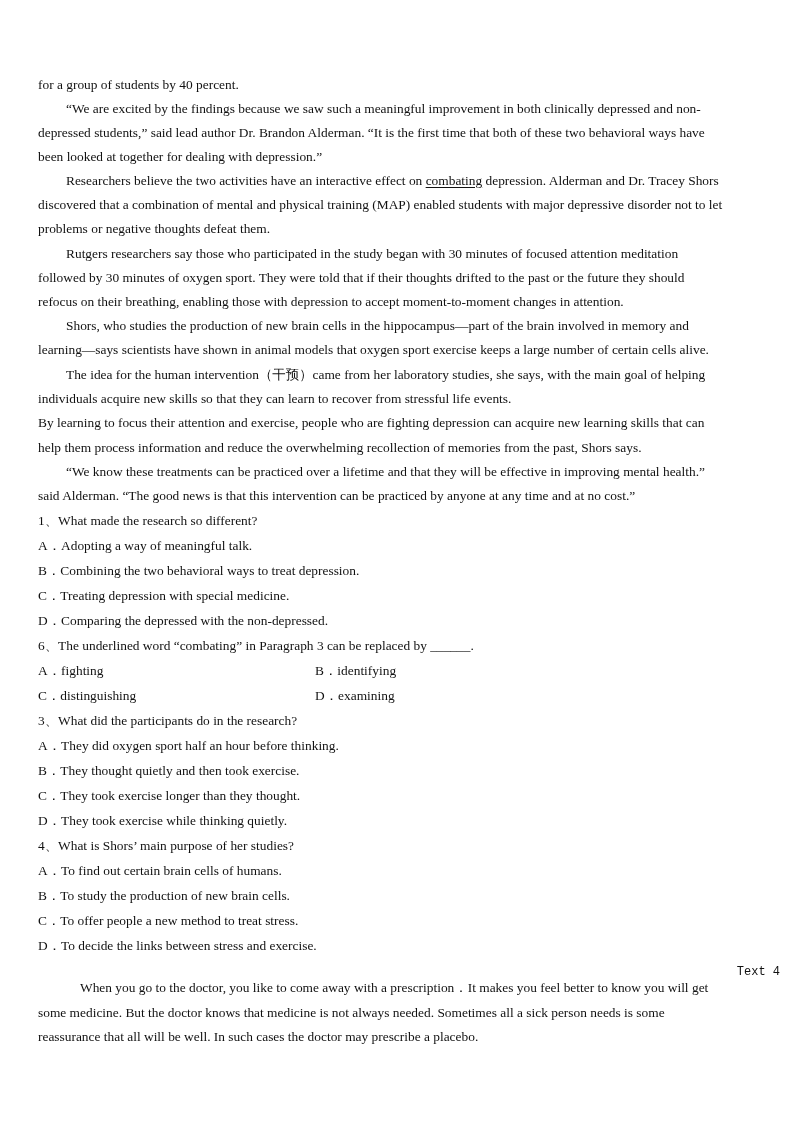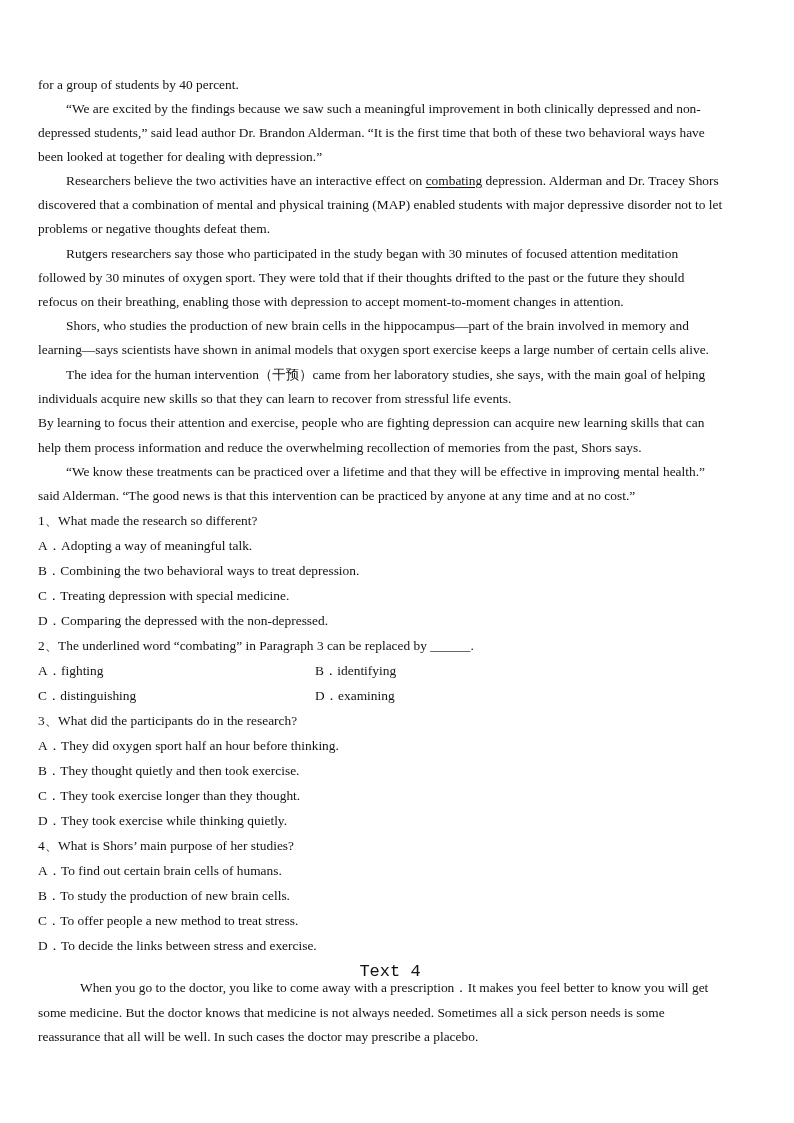--- a/index.html
+++ b/index.html
@@ -3,22 +3,22 @@
 <meta charset="utf-8">
 <style>
   html, body { margin: 0; padding: 0; background: #ffffff; }
   body { width: 794px; height: 1123px; position: relative; overflow: hidden;
          font-family: "Liberation Serif", "DejaVu Serif", serif; color: #111; }
   .page { position: absolute; left: 0; top: 0; width: 752px; height: 1123px; }
   .line { position: absolute; left: 38px; font-size: 13.4px; line-height: 16px; white-space: nowrap; }
   .indent { left: 66px; }
   .u { text-decoration: underline; text-underline-offset: 2px; text-align: right; }
   .opt-col2 { left: 315px; text-align: right; }
-  .center-title { position: absolute; left: 0; width: 780px; text-align: center;
-                  font-family: "Liberation Mono", "DejaVu Sans Mono", monospace; font-size: 17px; line-height: 14px; }
+  .center-title { position: absolute; left: 0; width: 780px; text-align: right;
+                  font-family: "Liberation Mono", "DejaVu Sans Mono", monospace; font-size: 12px; line-height: 14px; }
   .indent2 { left: 80px; }
 </style>
 </head>
 <body>
 
 <div class="page">
 
   <div class="line" style="top:77px">for a group of students by 40 percent.</div>
   <div class="line indent" style="top:101px">“We are excited by the findings because we saw such a meaningful improvement in both clinically depressed and non-</div>
   <div class="line" style="top:125px">depressed students,” said lead author Dr. Brandon Alderman. “It is the first time that both of these two behavioral ways have</div>
@@ -42,21 +42,21 @@
 
   <div class="line indent" style="top:464px">“We know these treatments can be practiced over a lifetime and that they will be effective in improving mental health.”</div>
   <div class="line" style="top:488px">said Alderman. “The good news is that this intervention can be practiced by anyone at any time and at no cost.”</div>
 
   <div class="line" style="top:513px">1、What made the research so different?</div>
   <div class="line" style="top:538px">A．Adopting a way of meaningful talk.</div>
   <div class="line" style="top:563px">B．Combining the two behavioral ways to treat depression.</div>
   <div class="line" style="top:588px">C．Treating depression with special medicine.</div>
   <div class="line" style="top:613px">D．Comparing the depressed with the non-depressed.</div>
 
-  <div class="line" style="top:638px">2、The underlined word “combating” in Paragraph 3 can be replaced by ______.</div>
+  <div class="line" style="top:638px">6、The underlined word “combating” in Paragraph 3 can be replaced by ______.</div>
   <div class="line" style="top:663px">A．fighting</div>
   <div class="line opt-col2" style="top:663px">B．identifying</div>
   <div class="line" style="top:688px">C．distinguishing</div>
   <div class="line opt-col2" style="top:688px">D．examining</div>
 
   <div class="line" style="top:713px">3、What did the participants do in the research?</div>
   <div class="line" style="top:738px">A．They did oxygen sport half an hour before thinking.</div>
   <div class="line" style="top:788px">C．They took exercise longer than they thought.</div>
   <div class="line" style="top:763px">B．They thought quietly and then took exercise.</div>
   <div class="line" style="top:813px">D．They took exercise while thinking quietly.</div>

